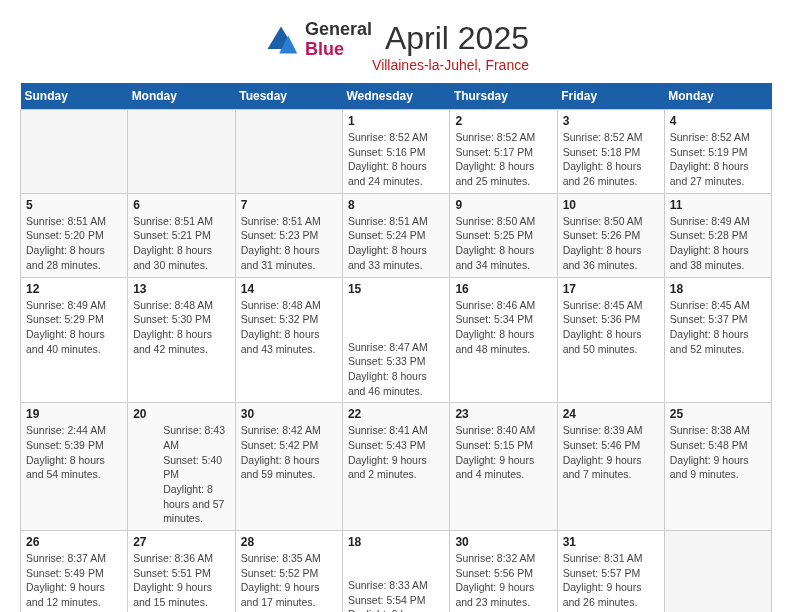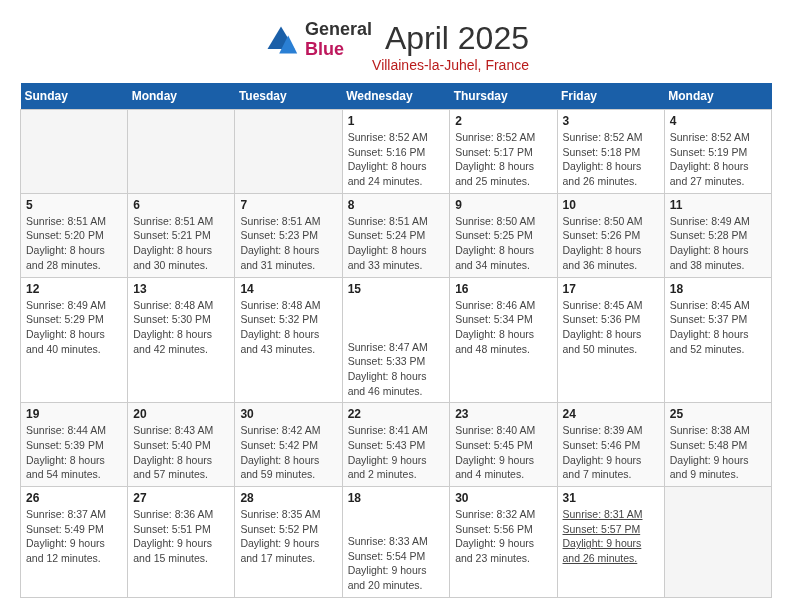--- a/index.html
+++ b/index.html
@@ -230,46 +230,46 @@
         <td>
           <div class="day-number">18</div>
           <div class="day-info" style="white-space: pre-line;">Sunrise: 8:45 AM
 Sunset: 5:37 PM
 Daylight: 8 hours and 52 minutes.</div>
         </td>
       </tr>
       <tr>
         <td>
           <div class="day-number">19</div>
-          <div class="day-info" style="white-space: pre-line;">Sunrise: 8:44 AM
+          <div class="day-info" style="white-space: pre-line;">Sunrise: 2:44 AM
 Sunset: 5:39 PM
 Daylight: 8 hours and 54 minutes.</div>
         </td>
         <td>
           <div class="day-number">20</div>
-          <div class="day-info" style="white-space: pre-line;">Sunrise: 8:43 AM
+          <div class="day-info" style="white-space: pre-line; margin-left: 30px;">Sunrise: 8:43 AM
 Sunset: 5:40 PM
 Daylight: 8 hours and 57 minutes.</div>
         </td>
         <td>
           <div class="day-number">30</div>
           <div class="day-info" style="white-space: pre-line;">Sunrise: 8:42 AM
 Sunset: 5:42 PM
 Daylight: 8 hours and 59 minutes.</div>
         </td>
         <td>
           <div class="day-number">22</div>
           <div class="day-info" style="white-space: pre-line;">Sunrise: 8:41 AM
 Sunset: 5:43 PM
 Daylight: 9 hours and 2 minutes.</div>
         </td>
         <td>
           <div class="day-number">23</div>
           <div class="day-info" style="white-space: pre-line;">Sunrise: 8:40 AM
-Sunset: 5:45 PM
+Sunset: 5:15 PM
 Daylight: 9 hours and 4 minutes.</div>
         </td>
         <td>
           <div class="day-number">24</div>
           <div class="day-info" style="white-space: pre-line;">Sunrise: 8:39 AM
 Sunset: 5:46 PM
 Daylight: 9 hours and 7 minutes.</div>
         </td>
         <td>
           <div class="day-number">25</div>
@@ -304,20 +304,20 @@
 Daylight: 9 hours and 20 minutes.</div>
         </td>
         <td>
           <div class="day-number">30</div>
           <div class="day-info" style="white-space: pre-line;">Sunrise: 8:32 AM
 Sunset: 5:56 PM
 Daylight: 9 hours and 23 minutes.</div>
         </td>
         <td>
           <div class="day-number">31</div>
-          <div class="day-info" style="white-space: pre-line; text-decoration: underline;">Sunrise: 8:31 AM
+          <div class="day-info" style="white-space: pre-line;">Sunrise: 8:31 AM
 Sunset: 5:57 PM
 Daylight: 9 hours and 26 minutes.</div>
         </td>
         <td class="empty-cell"></td>
       </tr>
     </tbody>
 </table>
 
 </body></html>

